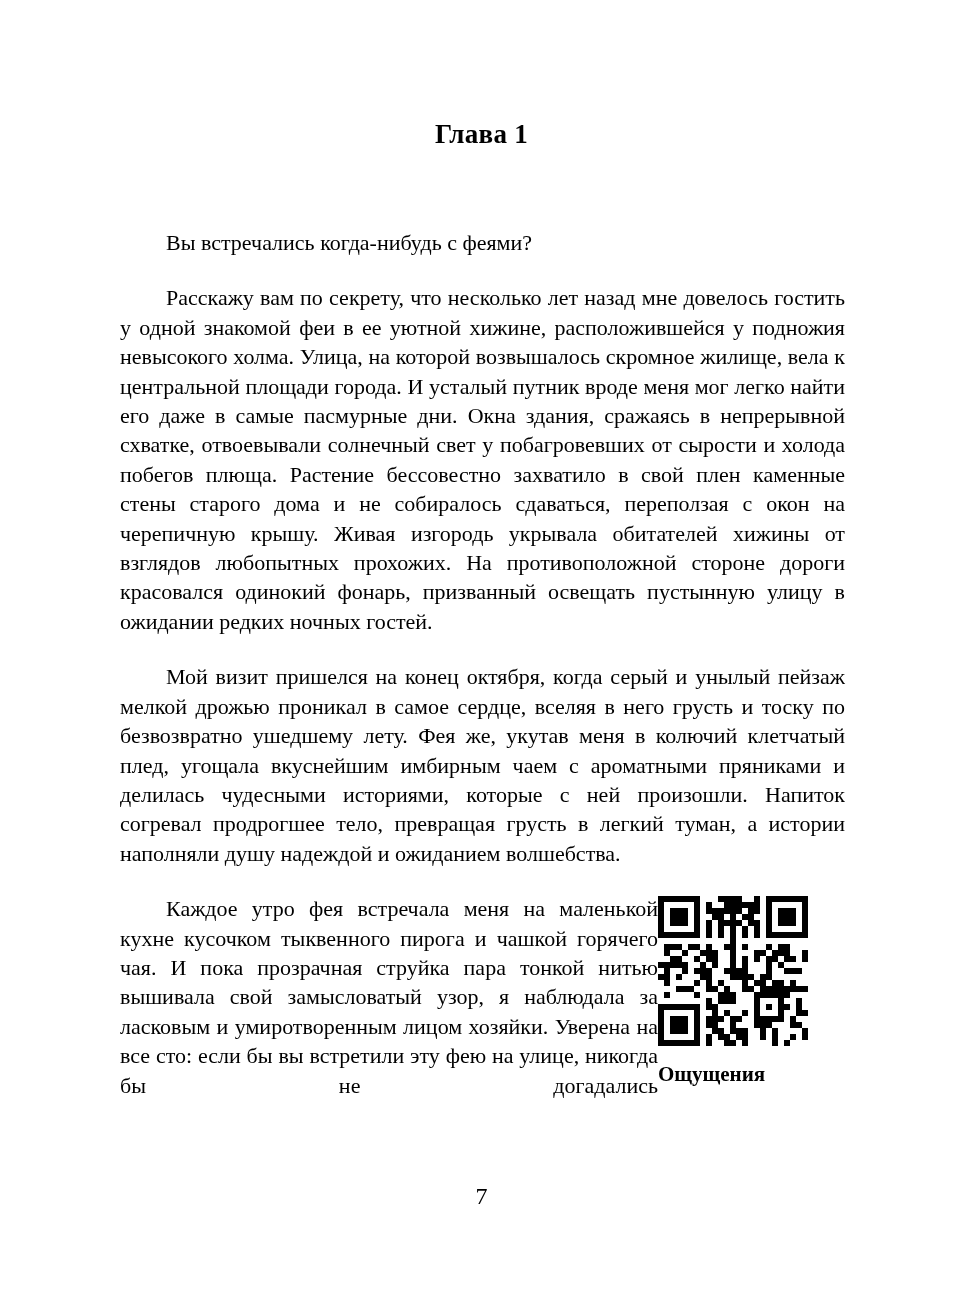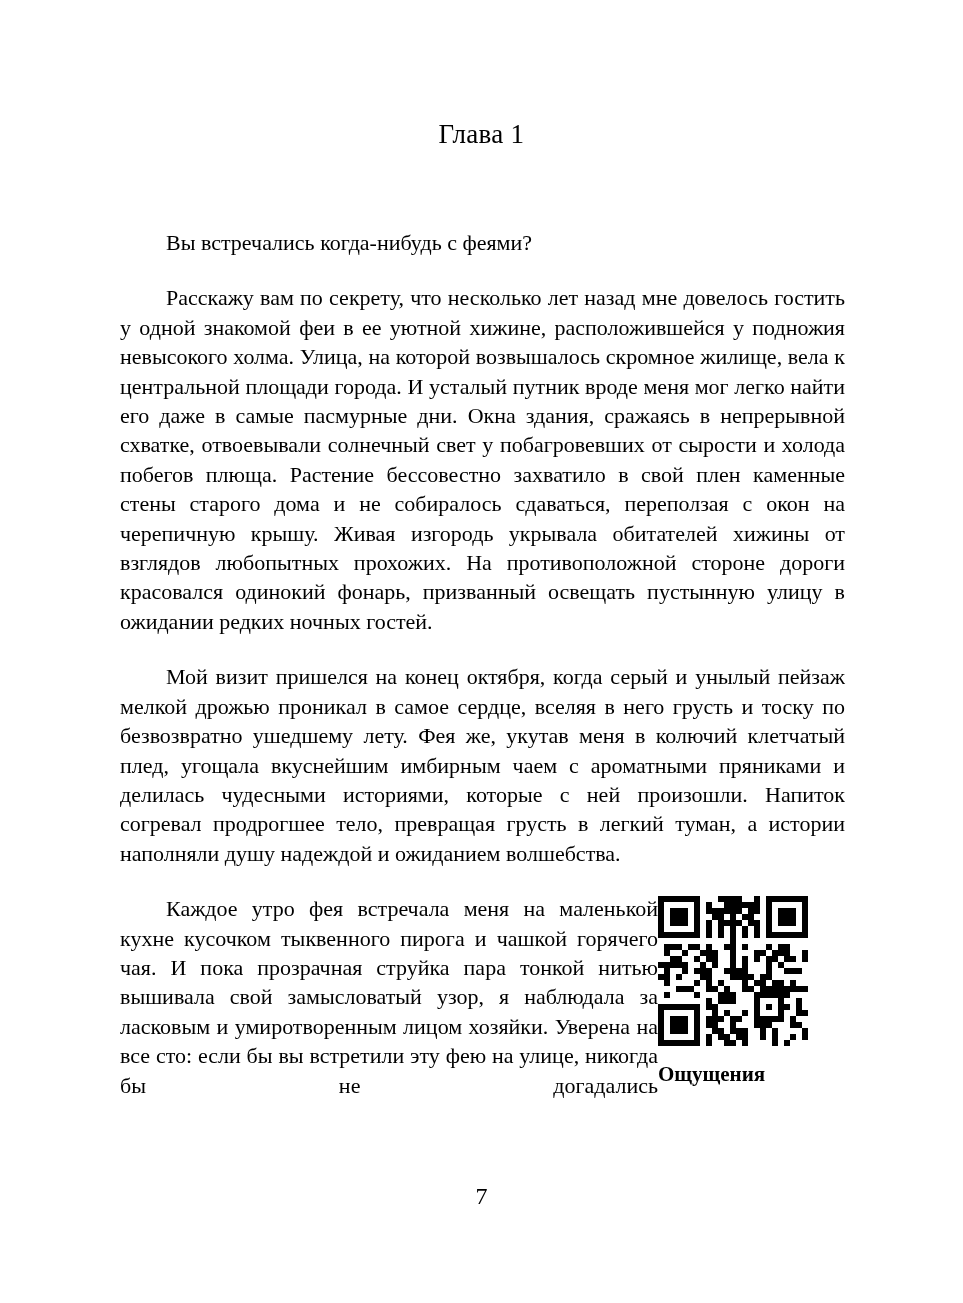--- a/index.html
+++ b/index.html
@@ -15,21 +15,21 @@
     color: #000000;
     font-family: "Liberation Serif", "DejaVu Serif", serif;
     overflow: hidden;
   }
   .chapter-title {
     margin: 0;
     padding-top: 118px;
     text-align: center;
     font-size: 27px;
     line-height: 32px;
-    font-weight: 400;
+    font-weight: 700;
     letter-spacing: 0.3px;
   }
   .content {
     padding: 0 118px 0 120px; 
     margin-top: 40px;
   }
   p.body {
     margin: 0 0 26px 0;
     font-size: 22px;
     line-height: 29.4px;

